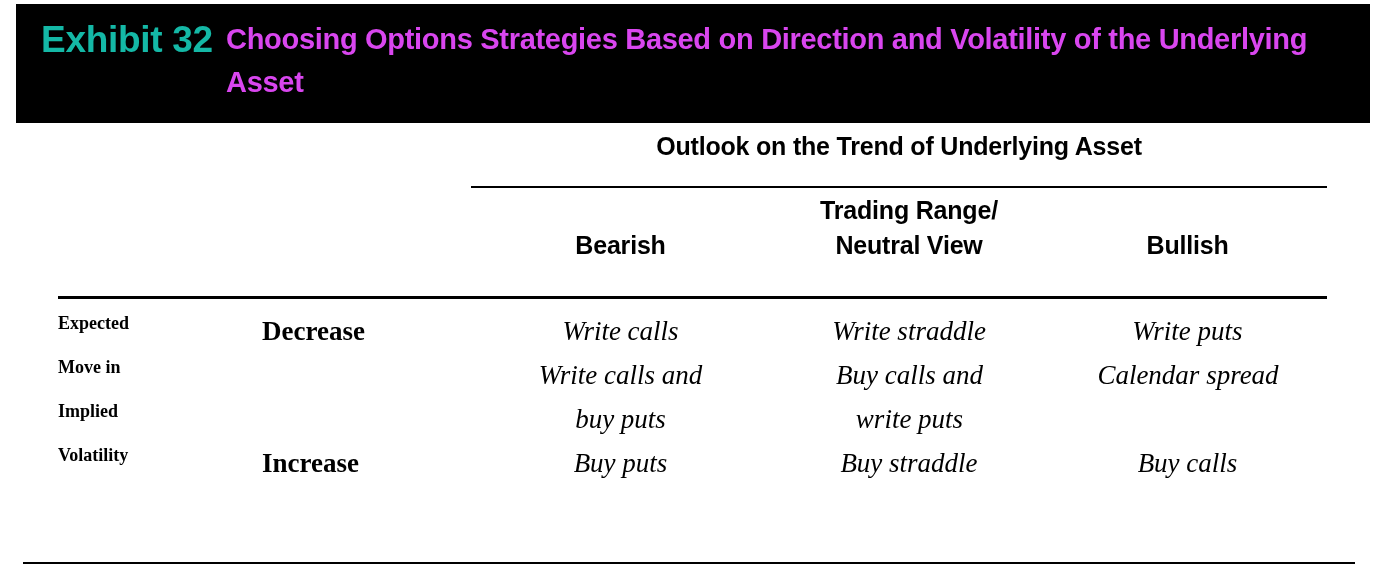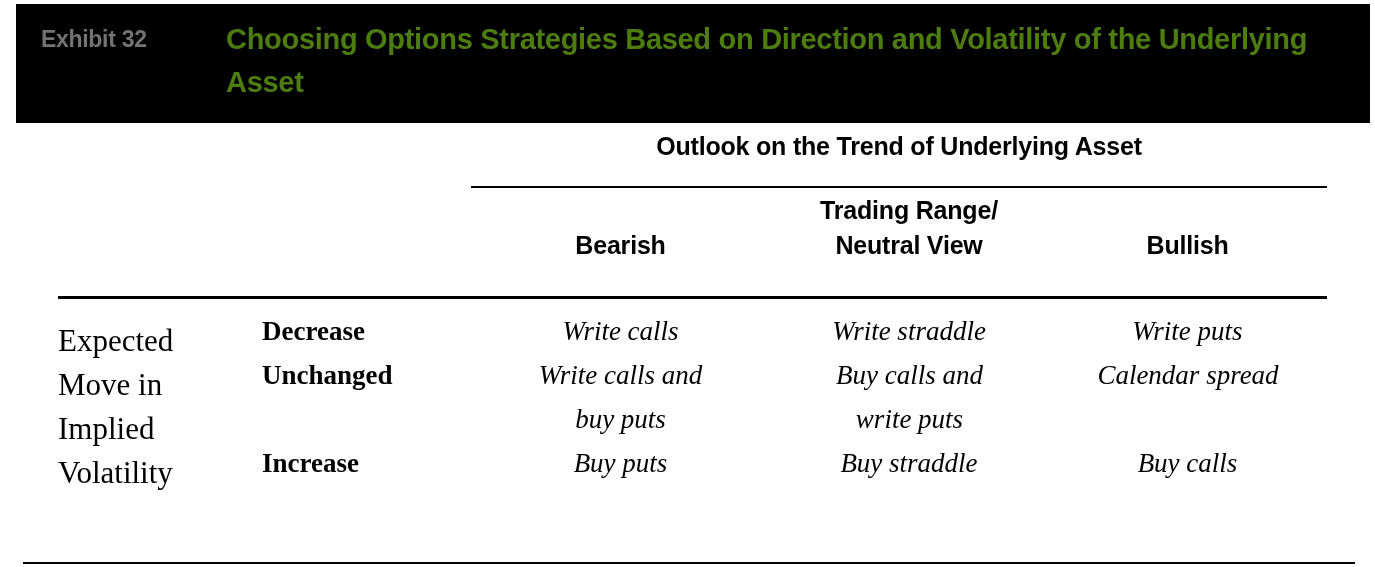--- a/index.html
+++ b/index.html
@@ -25,33 +25,33 @@
     height: 119px;
     background: #000000;
     box-sizing: border-box;
     padding: 14px 0 0 0;
   }
   #exhibit-banner .banner-row {
     display: flex;
     align-items: flex-start;
   }
   .banner-number {
-    color: #737373;
-    font-family: "Liberation Sans", sans-serif;
-    font-weight: bold;
-    font-size: 23px;
+    color: #14b8a6;
+    font-family: "Liberation Sans", sans-serif;
+    font-weight: bold;
+    font-size: 37px;
     line-height: 43px;
     letter-spacing: -0.3px;
     padding-left: 25px;
     width: 185px;
     flex: 0 0 185px;
     white-space: nowrap;
   }
   .banner-title {
-    color: #4d7c0f;
+    color: #d946ef;
     font-family: "Liberation Sans", sans-serif;
     font-weight: bold;
     font-size: 29px;
     line-height: 43px;
     letter-spacing: -0.3px;
     width: 1105px;
     flex: 0 0 1105px;
   }
 
   
@@ -159,25 +159,25 @@
     text-align: center;
   }
   .cell.c1 { flex: 0 0 299px; }
   .cell.c2 { flex: 0 0 278px; }
   .cell.c3 { flex: 0 0 279px; }
 
   
   #stub-block {
     position: absolute;
     left: 58px;
-    top: 196px;
+    top: 178px;
     width: 204px;
     font-family: "Liberation Serif", serif;
-    font-weight: normal;
-    font-size: 31px;
+    font-weight: bold;
+    font-size: 18px;
     line-height: 44px;
   }
   #stub-block div { white-space: nowrap; }
 
   
   #rule-bottom {
     position: absolute;
     left: 23px;
     top: 439px;
     width: 1332px;
@@ -243,21 +243,20 @@
       </div>
       <div class="cell c3">
         <div>Write puts</div>
       </div>
     </div>
 
     <div class="body-row">
       <div class="stub-spacer"></div>
       <div class="stub-label">&nbsp;</div>
       <div class="row-label two-line">
-        <div>Unchanged</div>
       </div>
       <div class="cell c1">
         <div>Write calls and</div>
         <div>buy puts</div>
       </div>
       <div class="cell c3">
         <div>Buy calls and</div>
         <div>write puts</div>
       </div>
       <div class="cell c2">

